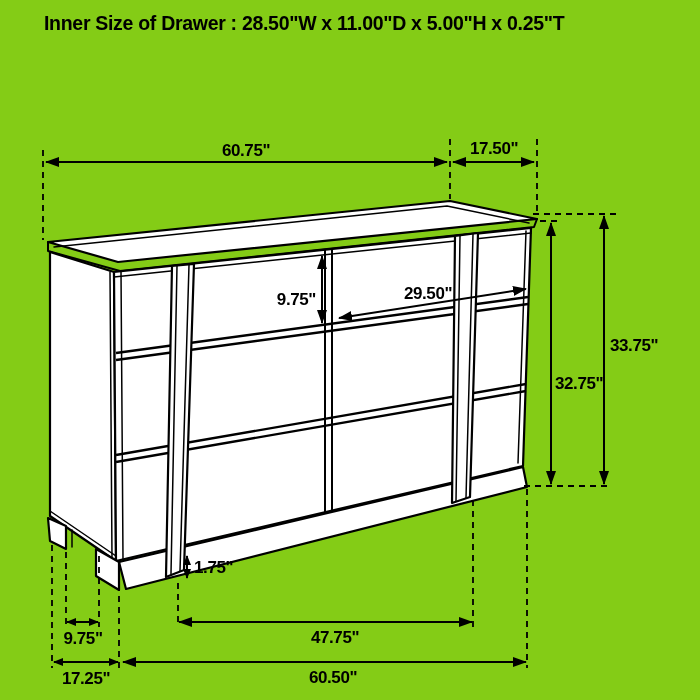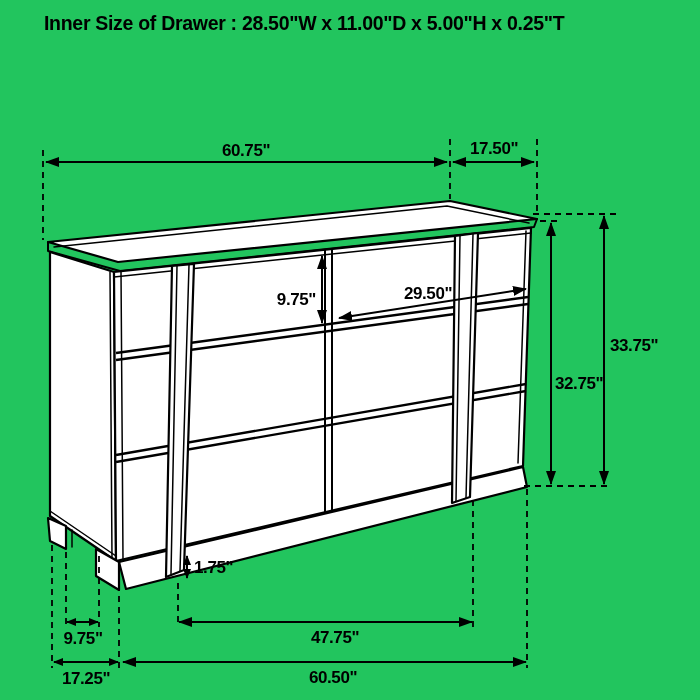--- a/index.html
+++ b/index.html
@@ -1,19 +1,19 @@
 <!DOCTYPE html>
 <html><head>
 <meta charset="utf-8">
 <style>
   html,body{margin:0;padding:0;background:#ffffff;}
   .canvas{
     position:relative;
     width:700px;height:700px;
-    background:#22c55e;
+    background:#84cc16;
     font-family:"Liberation Sans","DejaVu Sans",sans-serif;
     overflow:hidden;
   }
   svg{display:block;}
   .ln{stroke:#000;fill:none;stroke-width:2;stroke-linecap:round;stroke-linejoin:round;}
   .thin{stroke-width:1.5;}
   .panel{fill:#ffffff;stroke:#000;stroke-width:2.2;stroke-linejoin:round;}
   .band{stroke:#000;stroke-width:2.4;fill:none;}
   .dim{stroke:#000;stroke-width:2;fill:none;}
   .dash{stroke:#000;stroke-width:1.8;fill:none;stroke-dasharray:6 5;}

